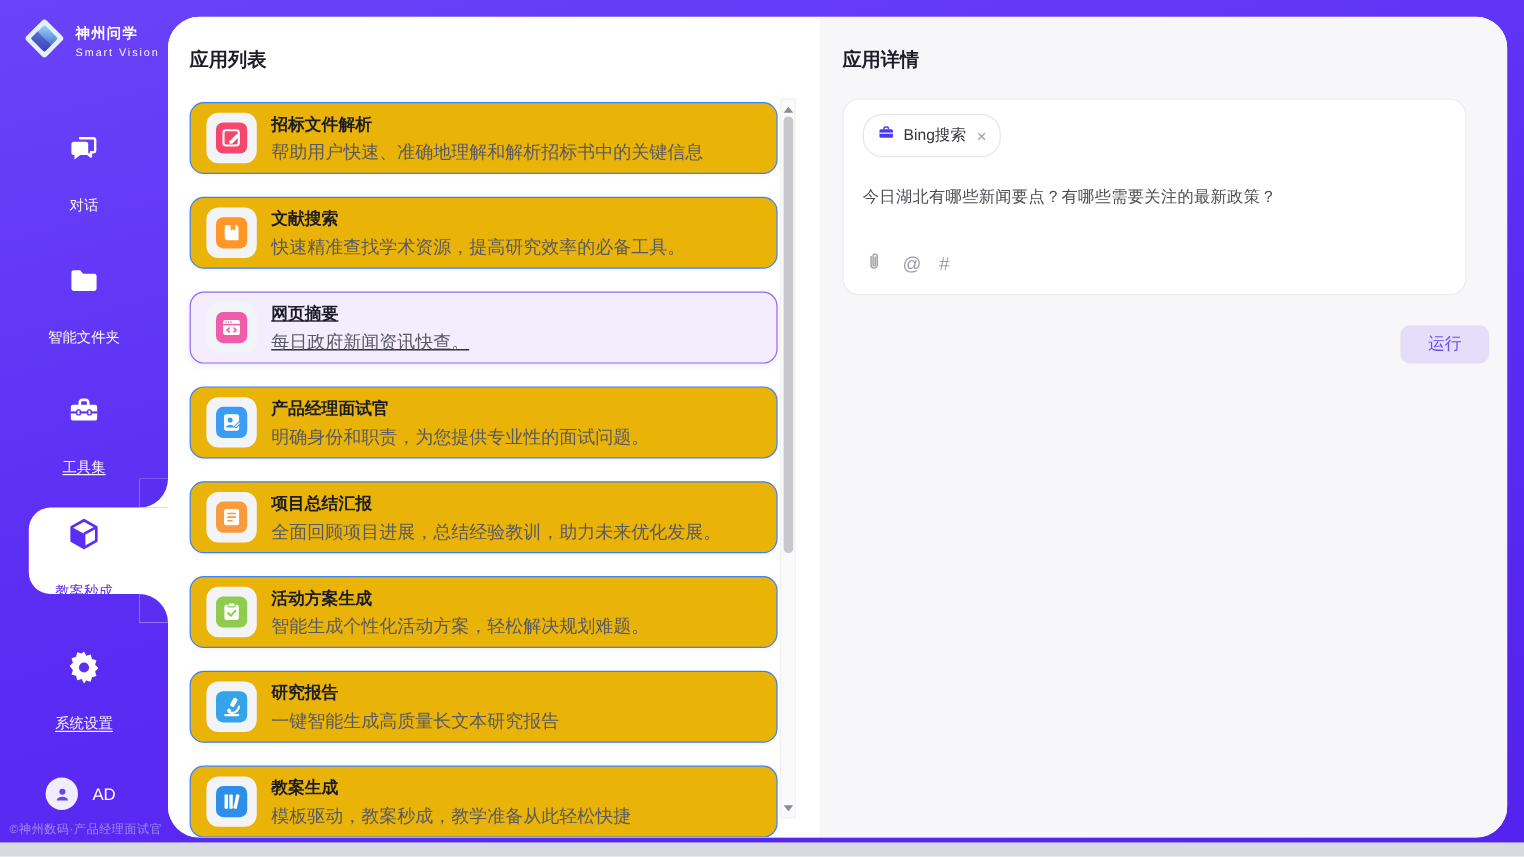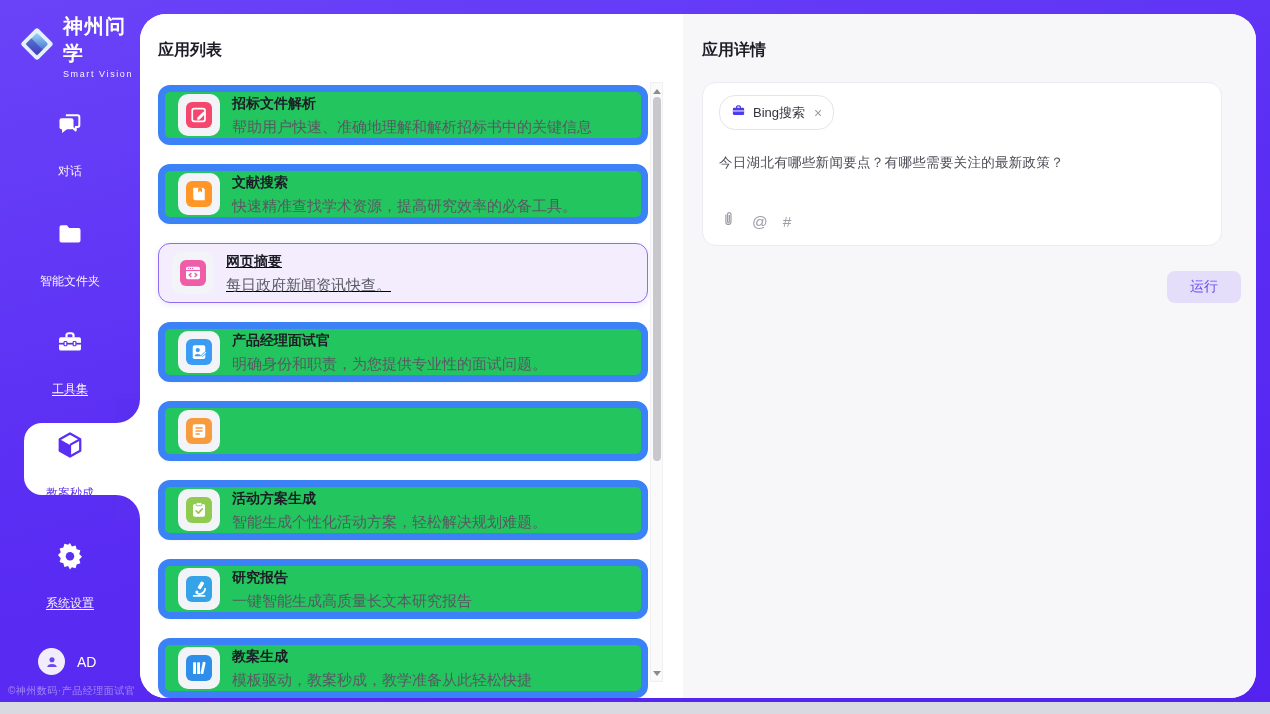--- a/index.html
+++ b/index.html
@@ -6,21 +6,21 @@
   html,body { width:1270px; height:714px; }
   body { font-family:"Liberation Sans", sans-serif; }
   .stage { position:relative; width:1270px; height:714px; background:#d9dae1; overflow:hidden; }
   .purple-frame { position:absolute; left:0; top:0; width:1270px; height:702px;
     background:linear-gradient(165deg,#6a43f8 0%,#5b2ef4 48%,#5322ee 100%); }
 
   
   .sidebar { position:absolute; left:0; top:0; width:140px; height:702px; }
   .logo { position:absolute; left:18px; top:13px; display:flex; align-items:center; }
   .logo-text { margin-left:7px; color:#fff; }
-  .logo-name { font-size:20px; font-weight:bold; letter-spacing:1px; }
+  .logo-name { font-size:12px; font-weight:bold; letter-spacing:1px; }
   .logo-tag { font-size:9px; letter-spacing:1.6px; margin-top:2px; opacity:.95; }
   .nav-item { position:absolute; left:0; width:140px; text-align:center; color:#fff; cursor:pointer; }
   .nav-item svg { display:block; margin:0 auto; }
   .nav-label { display:inline-block; margin-top:7px; font-size:12px; color:rgba(255,255,255,.96); }
   .nav-label.u { text-decoration:underline; text-underline-offset:2px; }
   .active-bump { position:absolute; left:24px; top:423px; width:116px; height:72px;
     background:#fff; border-radius:18px 0 0 18px; }
   .fillet { position:absolute; left:116px; width:24px; height:24px; background:#fff; overflow:hidden; }
   .fillet::before { content:''; position:absolute; inset:0; background:#5a2ff2; }
   .fillet.top { top:399px; } .fillet.top::before { border-bottom-right-radius:24px; }
@@ -33,22 +33,22 @@
   .copyright { position:absolute; left:8px; top:684px; width:134px; color:rgba(255,255,255,.42); font-size:10px; letter-spacing:.5px; }
 
   
   .content { position:absolute; left:140px; top:14px; width:1116px; height:684px;
     border-radius:26px; background:#fff; overflow:hidden; }
 
   
   .list-panel { position:absolute; left:0; top:0; width:543px; height:100%; background:#fff; }
   .panel-title { position:absolute; left:18px; top:26px; font-size:16px; font-weight:bold; color:#1d1d28; }
   .cards { position:absolute; left:18px; top:71px; width:492px; }
-  .card { position:relative; width:490px; height:60px; margin-bottom:19px; background:#22c55e;
-    border:7px solid #3b82f6; border-radius:12px; display:flex; align-items:center; padding-left:13px;
+  .card { position:relative; width:490px; height:60px; margin-bottom:19px; background:#eab308;
+    border:1px solid #3b82f6; border-radius:12px; display:flex; align-items:center; padding-left:13px;
     box-shadow:0 1px 3px rgba(30,30,60,.04); cursor:pointer; }
   .card.selected { background:#f3edfd; border:1px solid #8f6bf2; box-shadow:0 2px 6px rgba(110,70,240,.12);text-decoration:underline; }
   .icon-box { width:42px; height:42px; border-radius:10px; background:#f3f4f8; flex:0 0 auto;
     display:flex; align-items:center; justify-content:center; }
   .glyph { width:26px; height:26px; border-radius:6px; display:flex; align-items:center; justify-content:center; }
   .glyph svg { width:20px; height:20px; }
   .c1 { background:#f5466e; color:#f5466e; } .c2 { background:#ff9626; color:#ff9626; }
   .c3 { background:#ef5da8; color:#ef5da8; } .c4 { background:#3b9cf5; color:#3b9cf5; }
   .c5 { background:#f79b3c; color:#f79b3c; } .c6 { background:#8fcb4f; color:#8fcb4f; }
   .c7 { background:#35a3e8; color:#35a3e8; } .c8 { background:#2e8fea; color:#2e8fea; }
@@ -255,20 +255,24 @@
           <div class="icon-box">
               <span class="glyph c5">
             <svg viewBox="0 0 16 16">
                   <rect x="3" y="2.6" width="10" height="10.8" rx="1.4" fill="#fff"></rect>
                   <rect x="5" y="5" width="6" height="1.1" rx=".5" fill="currentColor"></rect>
                   <rect x="5" y="7.4" width="6" height="1.1" rx=".5" fill="currentColor"></rect>
                   <rect x="5" y="9.8" width="3.8" height="1.1" rx=".5" fill="currentColor"></rect>
                 </svg>
           </span>
             </div>
+          <div class="card-text">
+            <div class="card-title">项目总结汇报</div>
+            <div class="card-desc">全面回顾项目进展，总结经验教训，助力未来优化发展。</div>
+          </div>
         </div>
 
         <div class="card">
           <div class="icon-box">
               <span class="glyph c6">
             <svg viewBox="0 0 16 16">
                   <rect x="3.2" y="3.2" width="9.6" height="10.2" rx="1.4" fill="#fff"></rect>
                   <rect x="5.6" y="2" width="4.8" height="2.6" rx="1" fill="#fff" stroke="currentColor" stroke-width=".8"></rect>
                   <path d="M5.7 8.7l1.8 1.8 3.1-3.4" stroke="currentColor" stroke-width="1.3" fill="none" stroke-linecap="round" stroke-linejoin="round"></path>
                 </svg>

